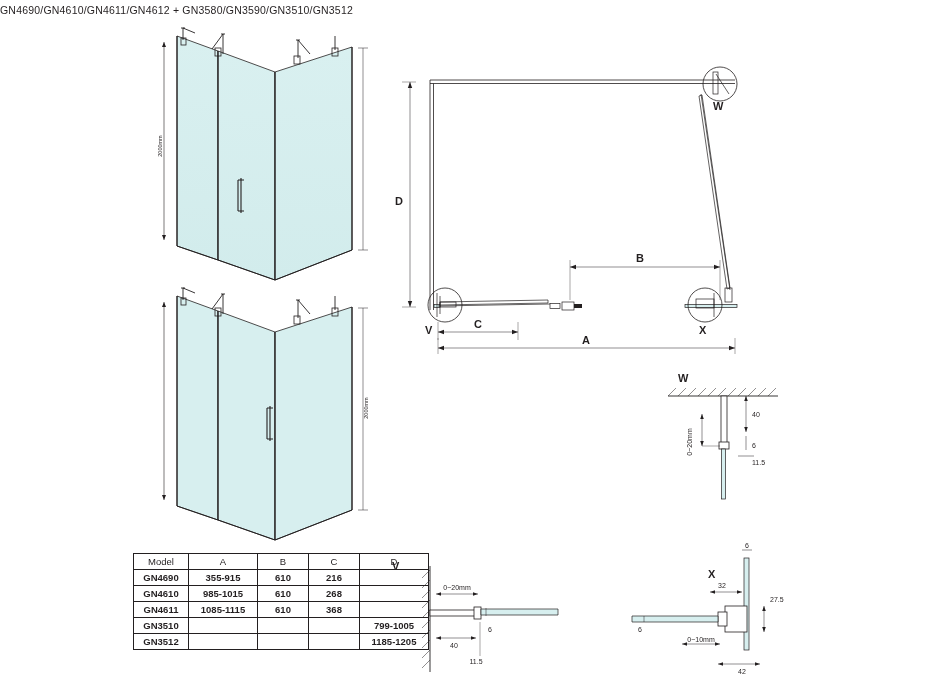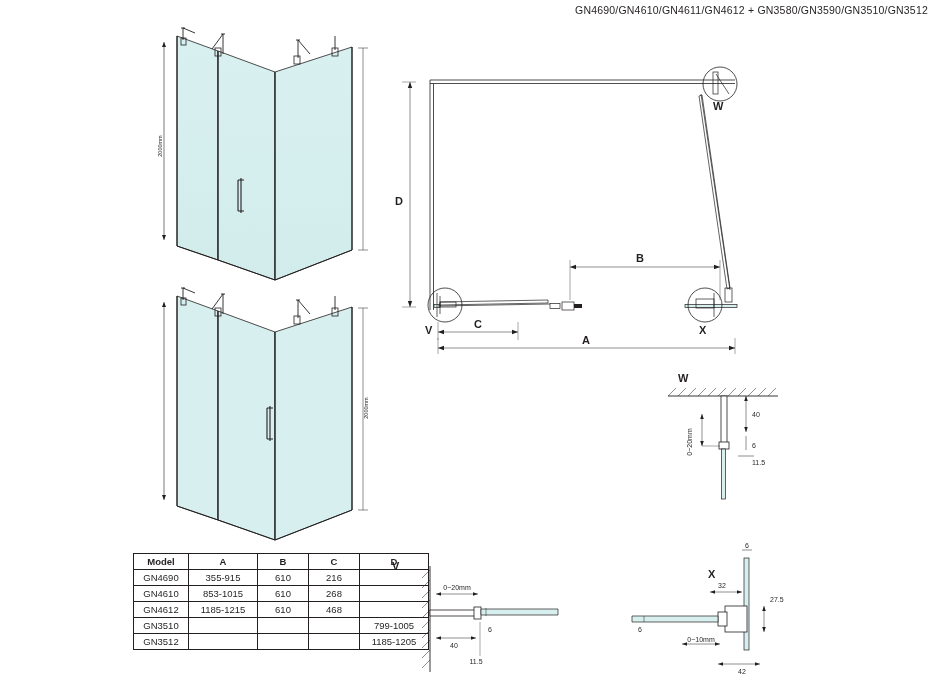--- a/index.html
+++ b/index.html
@@ -7,44 +7,44 @@
     width:928px;height:686px;
     background:#ffffff;
     font-family:"Liberation Sans", sans-serif;
     color:#231f20;
     position:relative;
     overflow:hidden;
   }
   .abs{position:absolute;}
   #title{
     left:0;right:0;top:4px;
-    text-align:right;
+    text-align:left;
     font-size:10.5px;
     letter-spacing:0.2px;
   }
   svg{display:block;}
   .lbl-b{font-family:"Liberation Sans",sans-serif;font-size:11px;font-weight:bold;fill:#231f20;}
   .lbl-s{font-family:"Liberation Sans",sans-serif;font-size:7px;fill:#231f20;}
   .lbl-xs{font-family:"Liberation Sans",sans-serif;font-size:5.5px;fill:#231f20;}
 
   
   #spec-table{
     left:133px;top:553px;
     border-collapse:collapse;
     font-size:9.5px;
   }
   #spec-table td,#spec-table th{
     border:1px solid #231f20;
     height:15px;
     text-align:center;
     padding:0 3px;
-    font-weight:normal;
+    font-weight:bold;
     color:#231f20;
   }
-  #spec-table th{font-weight:bold;}
+  #spec-table th{font-weight:normal;}
   .col-model{width:48px;}
   .col-a{width:62px;}
   .col-b{width:44px;}
   .col-c{width:44px;}
   .col-d{width:62px;}
 </style>
 </head>
 <body>
 
 <div class="abs" id="title">GN4690/GN4610/GN4611/GN4612 + GN3580/GN3590/GN3510/GN3512</div>
@@ -342,30 +342,30 @@
   <tbody>
     <tr>
       <td>GN4690</td>
       <td>355-915</td>
       <td>610</td>
       <td>216</td>
       <td></td>
     </tr>
     <tr>
       <td>GN4610</td>
-      <td>853-1015</td>
+      <td>985-1015</td>
       <td>610</td>
       <td>268</td>
       <td></td>
     </tr>
     <tr>
-      <td>GN4612</td>
-      <td>1185-1215</td>
+      <td>GN4611</td>
+      <td>1085-1115</td>
       <td>610</td>
-      <td>468</td>
+      <td>368</td>
       <td></td>
     </tr>
     <tr>
       <td>GN3510</td>
       <td></td>
       <td></td>
       <td></td>
       <td>799-1005</td>
     </tr>
     <tr>

